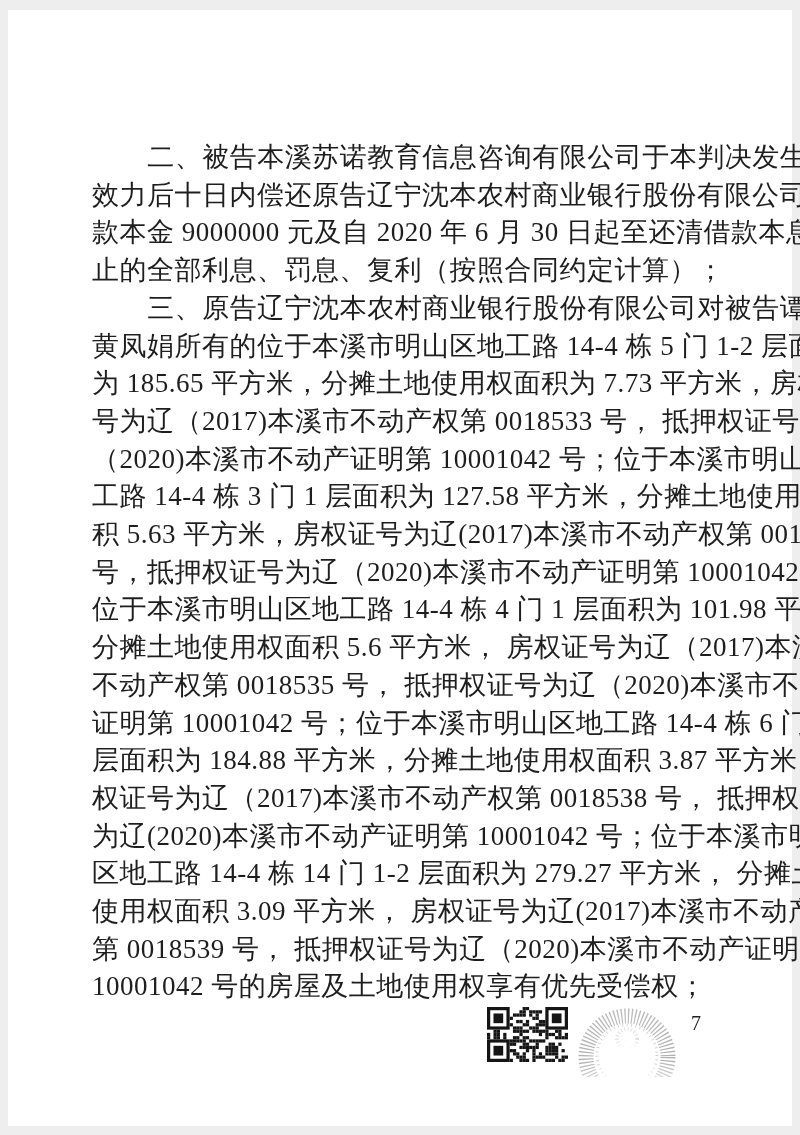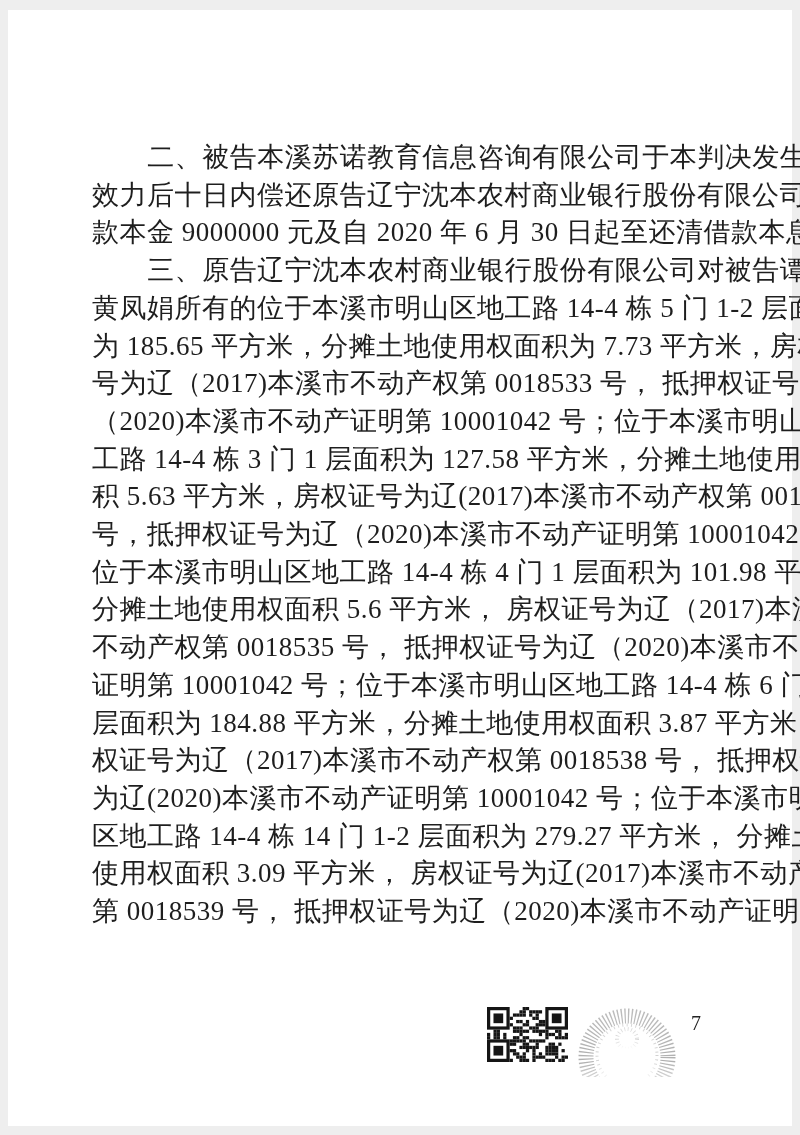--- a/index.html
+++ b/index.html
@@ -77,39 +77,41 @@
 <body>
 
 <div class="viewport">
   <div class="page">
 
     <div class="content">
 
       <div class="line first">二、被告本溪苏诺教育信息咨询有限公司于本判决发生法律</div>
       <div class="line">效力后十日内偿还原告辽宁沈本农村商业银行股份有限公司借</div>
       <div class="line">款本金 9000000 元及自 2020 年 6 月 30 日起至还清借款本息之日</div>
+      <div class="line last">止的全部利息、罚息、复利（按照合同约定计算）；</div>
 
       <div class="line first">三、原告辽宁沈本农村商业银行股份有限公司对被告谭斌、</div>
       <div class="line">黄凤娟所有的位于本溪市明山区地工路 14-4 栋 5 门 1-2 层面积</div>
       <div class="line">为 185.65 平方米，分摊土地使用权面积为 7.73 平方米，房权证</div>
       <div class="line">号为辽（2017)本溪市不动产权第 0018533 号， 抵押权证号为辽</div>
       <div class="line">（2020)本溪市不动产证明第 10001042 号；位于本溪市明山区地</div>
       <div class="line">工路 14-4 栋 3 门 1 层面积为 127.58 平方米，分摊土地使用权面</div>
       <div class="line">积 5.63 平方米，房权证号为辽(2017)本溪市不动产权第 0018534</div>
       <div class="line">号，抵押权证号为辽（2020)本溪市不动产证明第 10001042 号；</div>
       <div class="line">位于本溪市明山区地工路 14-4 栋 4 门 1 层面积为 101.98 平方米，</div>
       <div class="line">分摊土地使用权面积 5.6 平方米， 房权证号为辽（2017)本溪市</div>
       <div class="line">不动产权第 0018535 号， 抵押权证号为辽（2020)本溪市不动产</div>
       <div class="line">证明第 10001042 号；位于本溪市明山区地工路 14-4 栋 6 门 1-2</div>
       <div class="line">层面积为 184.88 平方米，分摊土地使用权面积 3.87 平方米，房</div>
       <div class="line">权证号为辽（2017)本溪市不动产权第 0018538 号， 抵押权证号</div>
       <div class="line">为辽(2020)本溪市不动产证明第 10001042 号；位于本溪市明山</div>
       <div class="line">区地工路 14-4 栋 14 门 1-2 层面积为 279.27 平方米， 分摊土地</div>
       <div class="line">使用权面积 3.09 平方米， 房权证号为辽(2017)本溪市不动产权</div>
       <div class="line">第 0018539 号， 抵押权证号为辽（2020)本溪市不动产证明第</div>
+      <div class="line last">10001042 号的房屋及土地使用权享有优先受偿权；</div>
     </div>
 
     <div class="qr">
       <svg id="qr-svg" viewBox="0 0 81 55" xmlns="http://www.w3.org/2000/svg" fill="#151515">
           <rect x="35.64" y="0.00" width="3.24" height="3.24"></rect>
           <rect x="38.88" y="0.00" width="3.24" height="3.24"></rect>
           <rect x="32.40" y="3.24" width="3.24" height="3.24"></rect>
           <rect x="35.64" y="3.24" width="3.24" height="3.24"></rect>
           <rect x="42.12" y="3.24" width="3.24" height="3.24"></rect>
           <rect x="45.36" y="3.24" width="3.24" height="3.24"></rect>

